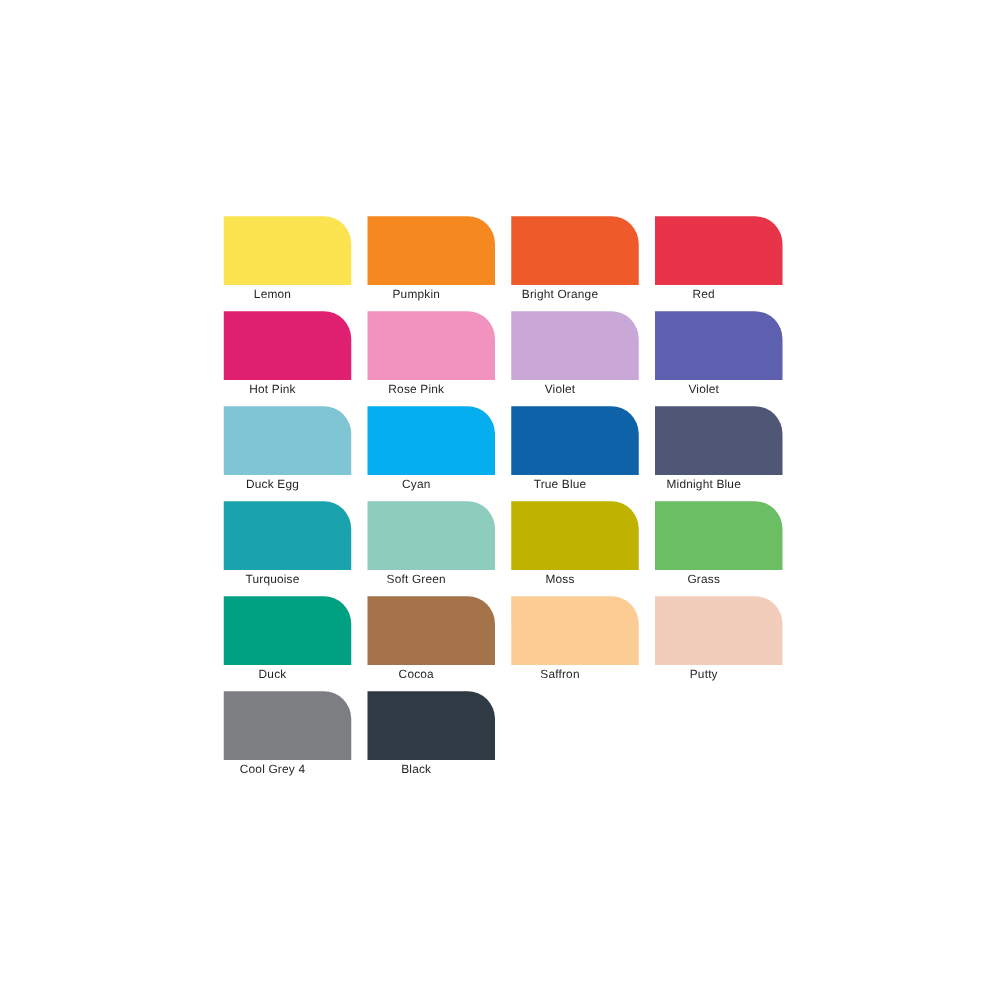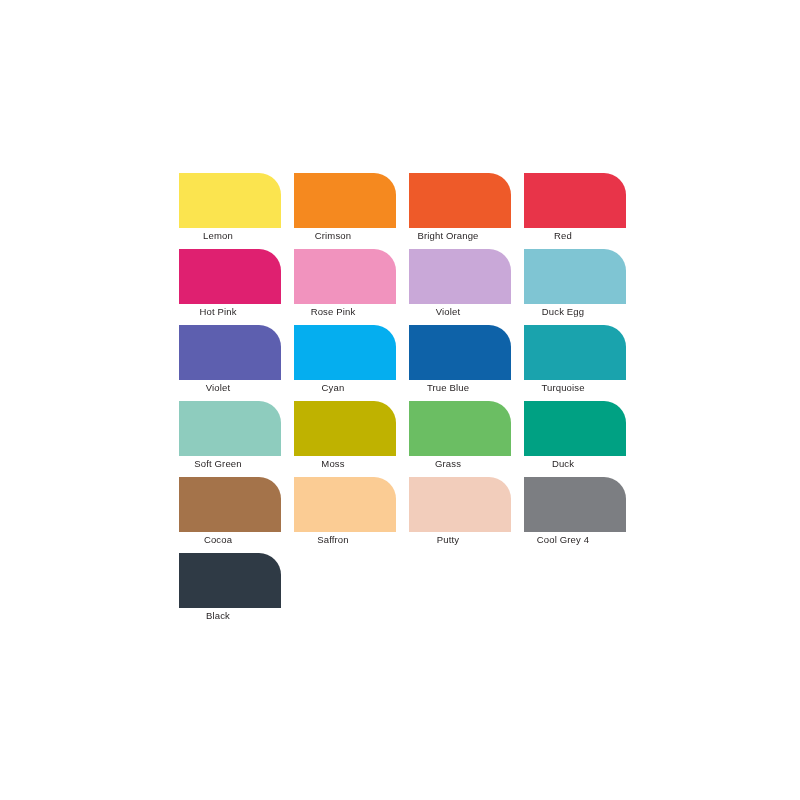--- a/index.html
+++ b/index.html
@@ -63,21 +63,21 @@
 <body style="background: rgb(255, 255, 255);">
 
 <div id="swatch-chart">
   <div class="swatch-grid">
       <div class="swatch-cell">
         <div class="swatch-chip" style="background-color: rgb(251, 228, 79);"></div>
         <div class="swatch-label">Lemon</div>
       </div>
       <div class="swatch-cell">
         <div class="swatch-chip" style="background-color: rgb(245, 137, 31);"></div>
-        <div class="swatch-label">Crimson</div>
+        <div class="swatch-label">Pumpkin</div>
       </div>
       <div class="swatch-cell">
         <div class="swatch-chip" style="background-color: rgb(238, 90, 41);"></div>
         <div class="swatch-label">Bright Orange</div>
       </div>
       <div class="swatch-cell">
         <div class="swatch-chip" style="background-color: rgb(232, 52, 73);"></div>
         <div class="swatch-label">Red</div>
       </div>
       <div class="swatch-cell">
@@ -86,34 +86,38 @@
       </div>
       <div class="swatch-cell">
         <div class="swatch-chip" style="background-color: rgb(241, 147, 190);"></div>
         <div class="swatch-label">Rose Pink</div>
       </div>
       <div class="swatch-cell">
         <div class="swatch-chip" style="background-color: rgb(201, 168, 216);"></div>
         <div class="swatch-label">Violet</div>
       </div>
       <div class="swatch-cell">
+        <div class="swatch-chip" style="background-color: rgb(93, 95, 175);"></div>
+        <div class="swatch-label">Violet</div>
+      </div>
+      <div class="swatch-cell">
         <div class="swatch-chip" style="background-color: rgb(127, 197, 211);"></div>
         <div class="swatch-label">Duck Egg</div>
-      </div>
-      <div class="swatch-cell">
-        <div class="swatch-chip" style="background-color: rgb(93, 95, 175);"></div>
-        <div class="swatch-label">Violet</div>
       </div>
       <div class="swatch-cell">
         <div class="swatch-chip" style="background-color: rgb(5, 174, 239);"></div>
         <div class="swatch-label">Cyan</div>
       </div>
       <div class="swatch-cell">
         <div class="swatch-chip" style="background-color: rgb(14, 98, 168);"></div>
         <div class="swatch-label">True Blue</div>
+      </div>
+      <div class="swatch-cell">
+        <div class="swatch-chip" style="background-color: rgb(79, 86, 118);"></div>
+        <div class="swatch-label">Midnight Blue</div>
       </div>
       <div class="swatch-cell">
         <div class="swatch-chip" style="background-color: rgb(26, 163, 173);"></div>
         <div class="swatch-label">Turquoise</div>
       </div>
       <div class="swatch-cell">
         <div class="swatch-chip" style="background-color: rgb(142, 204, 190);"></div>
         <div class="swatch-label">Soft Green</div>
       </div>
       <div class="swatch-cell">

